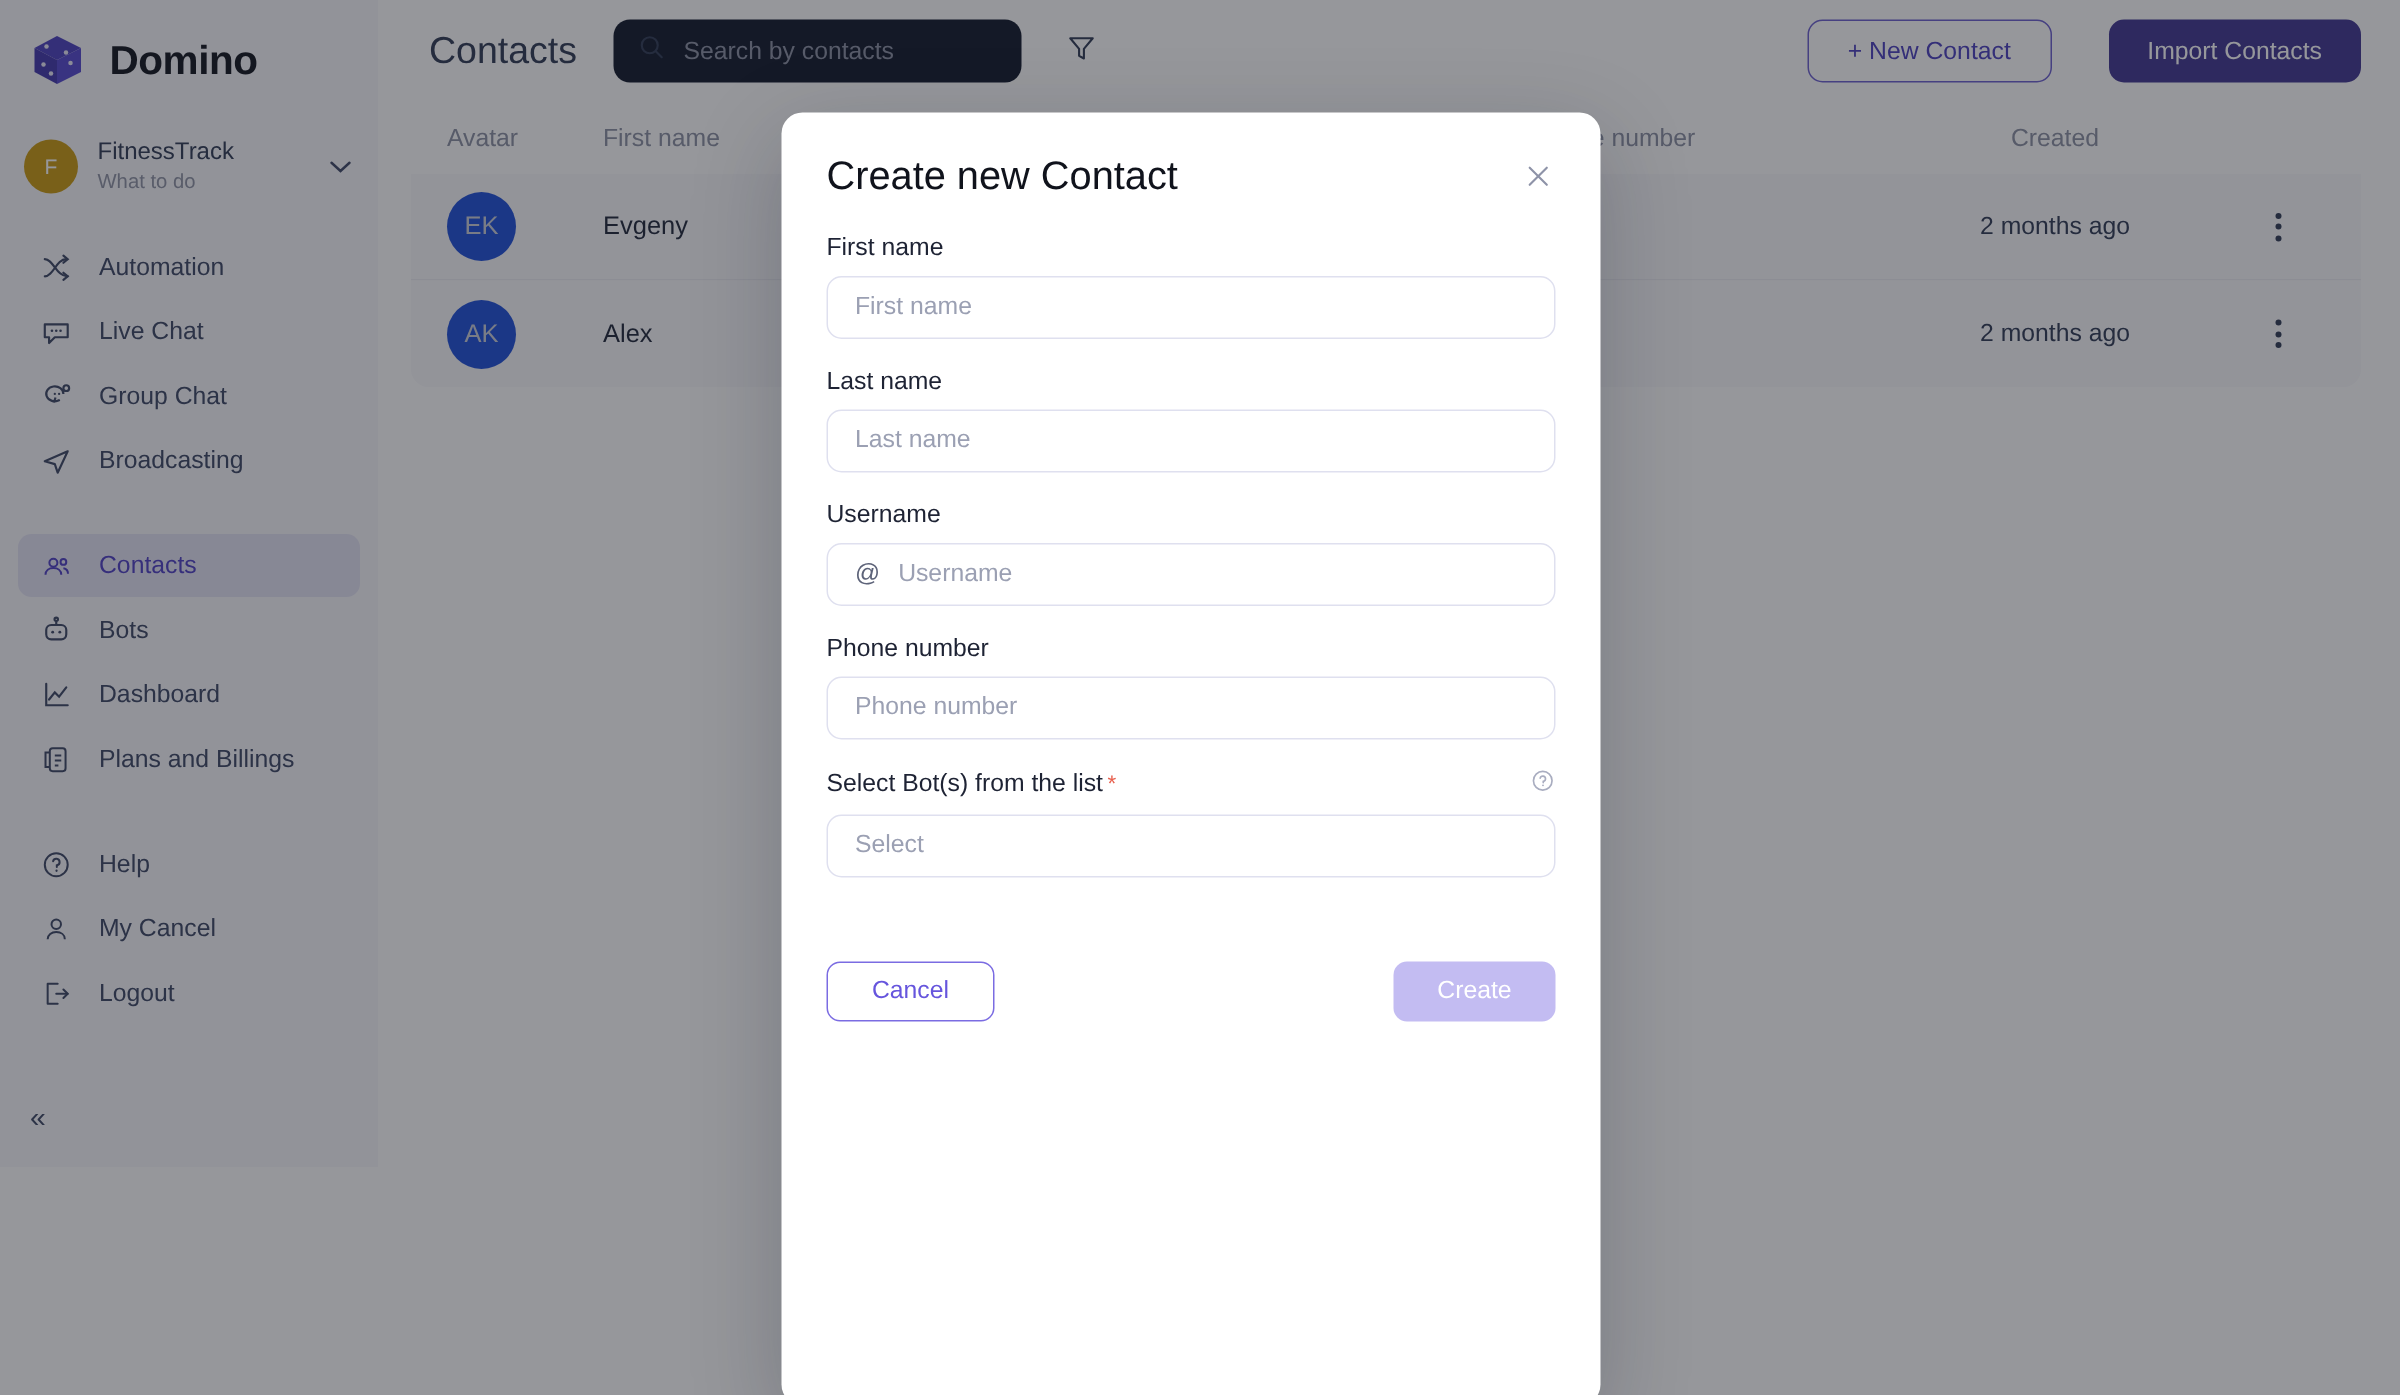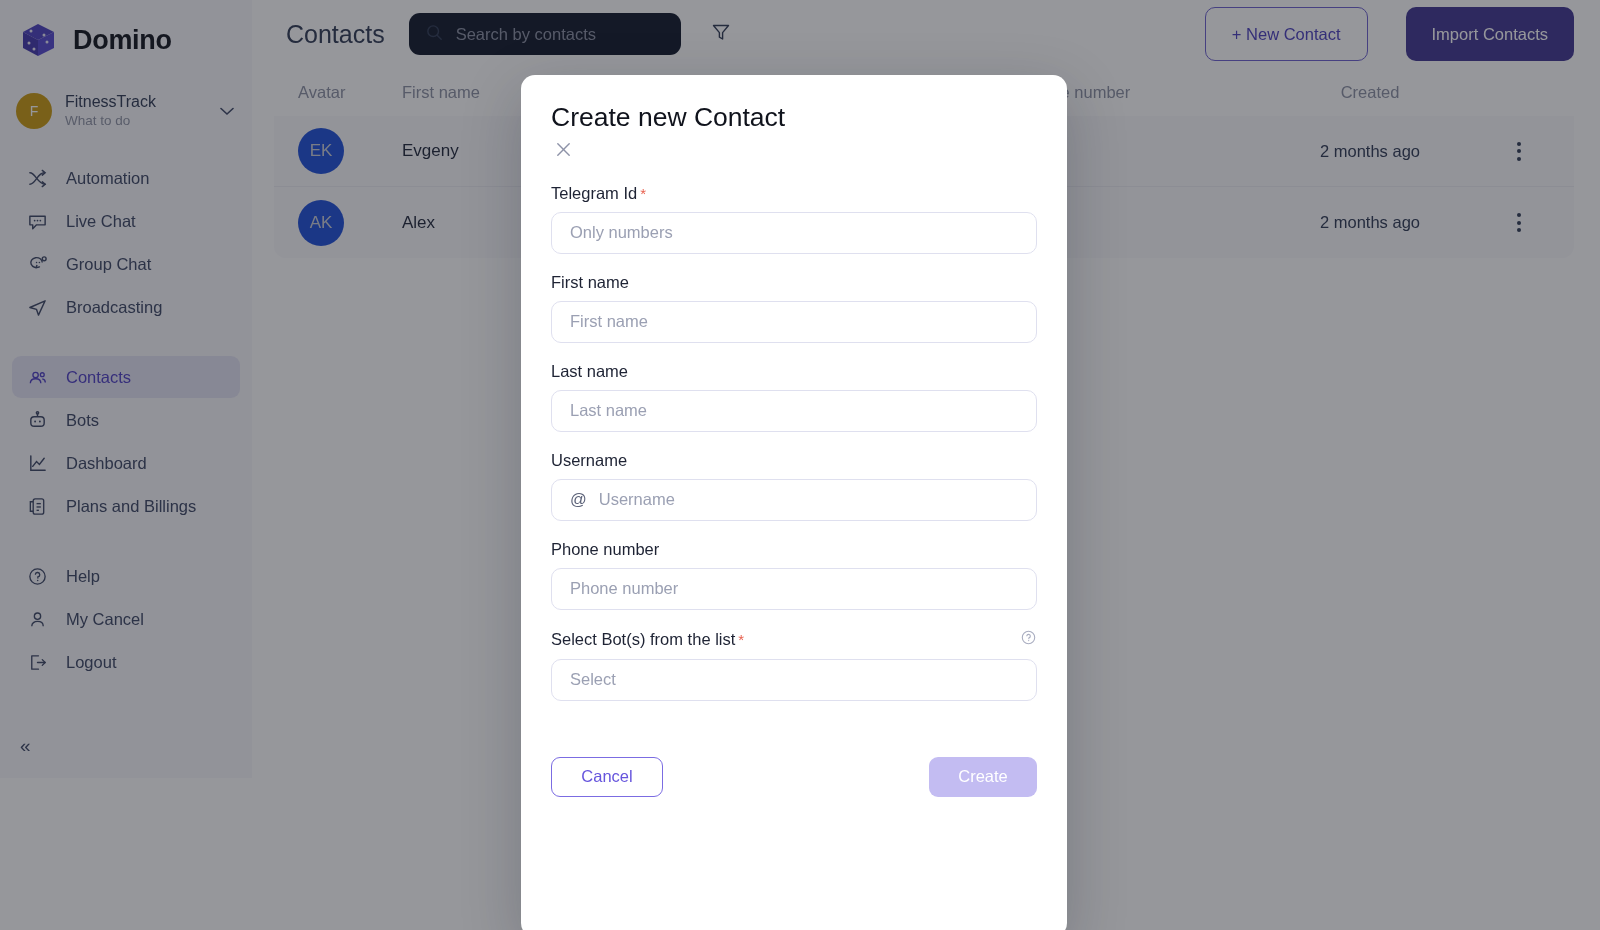--- a/index.html
+++ b/index.html
@@ -161,21 +161,21 @@
     color: #8b90a3;
   }
   .filter-btn {
     width: 32px; height: 32px;
     display: flex; align-items: center; justify-content: center;
     cursor: pointer;
   }
   .topbar-spacer { flex: 1 1 auto; }
 
   .btn {
-    height: 54px;
+    height: 42px;
     border-radius: 10px;
     font-size: 16.5px;
     display: flex;
     align-items: center;
     justify-content: center;
     cursor: pointer;
     white-space: nowrap;
   }
   .btn-outline {
     border: 1px solid #6b5fd0;
@@ -258,21 +258,20 @@
     padding: 26px 30px 0 30px;
     box-shadow: 0 18px 60px rgba(20, 22, 40, 0.22);
     overflow: hidden;
   }
 
   .modal-head {
     display: flex;
     align-items: flex-start;
     justify-content: space-between;
     margin-bottom: 22px;
-    flex-direction: column;
   }
   .modal-title {
     font-size: 26.5px;
     color: #10131c;
     line-height: 1.2;
     padding-top: 1px;
   }
   .modal-close {
     width: 24px; height: 24px;
     display: flex; align-items: center; justify-content: center;
@@ -597,30 +596,20 @@
     <div class="modal-head">
       <div class="modal-title">Create new Contact</div>
       <div class="modal-close">
         <svg width="19" height="19" viewBox="0 0 20 20" fill="none" stroke="#8e93a8" stroke-width="1.5" stroke-linecap="round">
           <path d="M4 4 L16 16"></path>
             <path d="M16 4 L4 16"></path>
         </svg>
       </div>
     </div>
 
-    <div class="field">
-      <div class="field-label-row">
-        <div>
-          <span class="field-label">Telegram Id</span><span class="req">*</span>
-        </div>
-      </div>
-      <div class="input">
-        <span class="ph">Only numbers</span>
-      </div>
-    </div>
 
     <div class="field">
       <div class="field-label-row">
         <span class="field-label">First name</span>
       </div>
       <div class="input">
         <span class="ph">First name</span>
       </div>
     </div>
 

